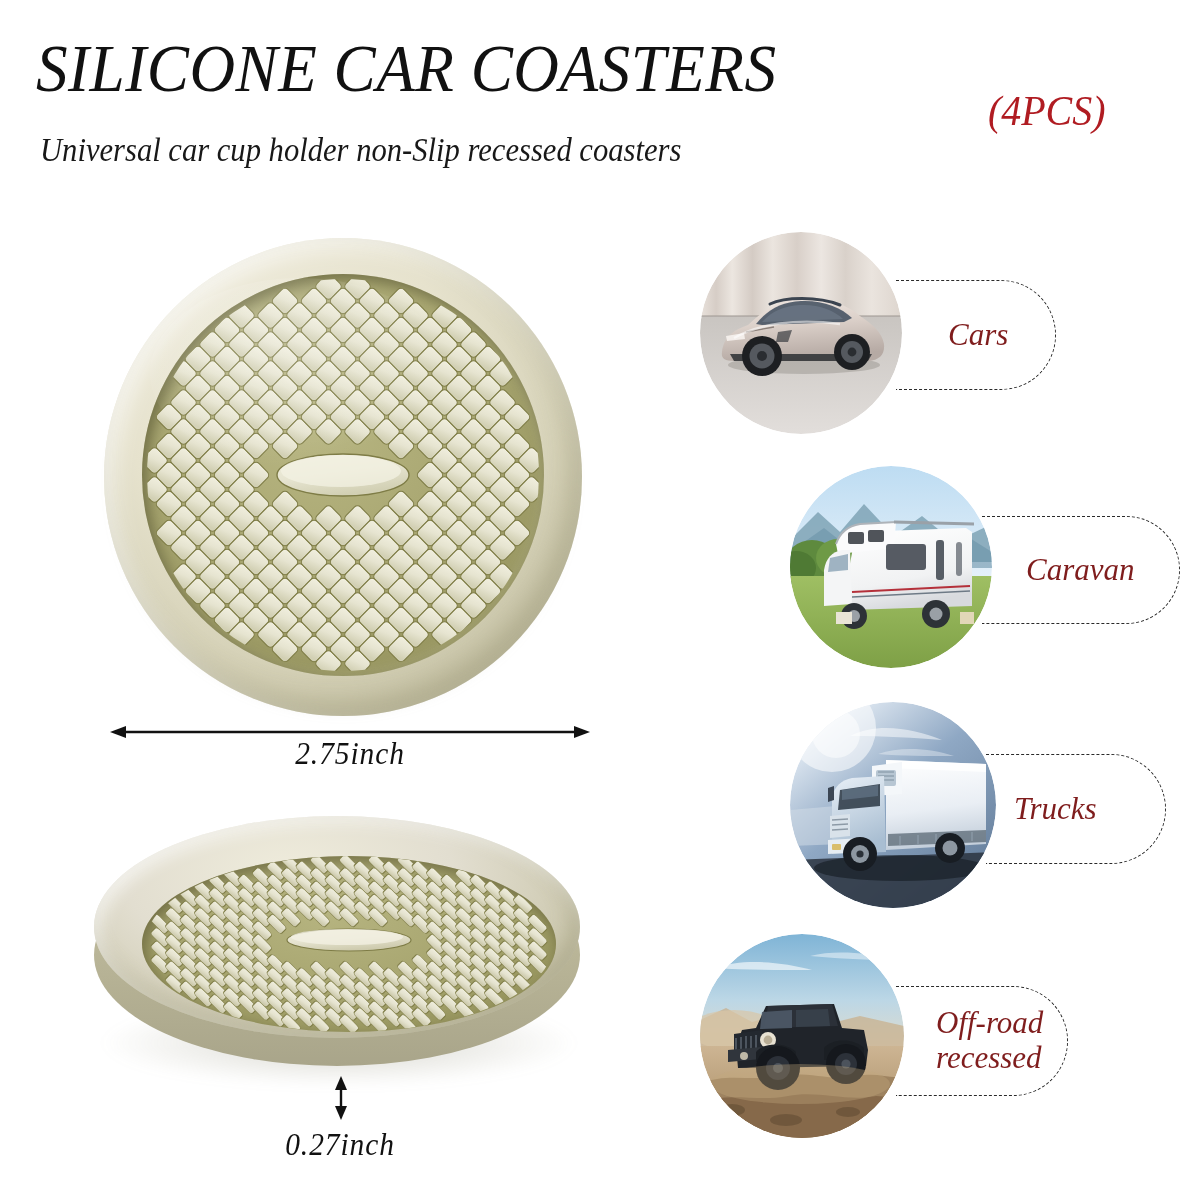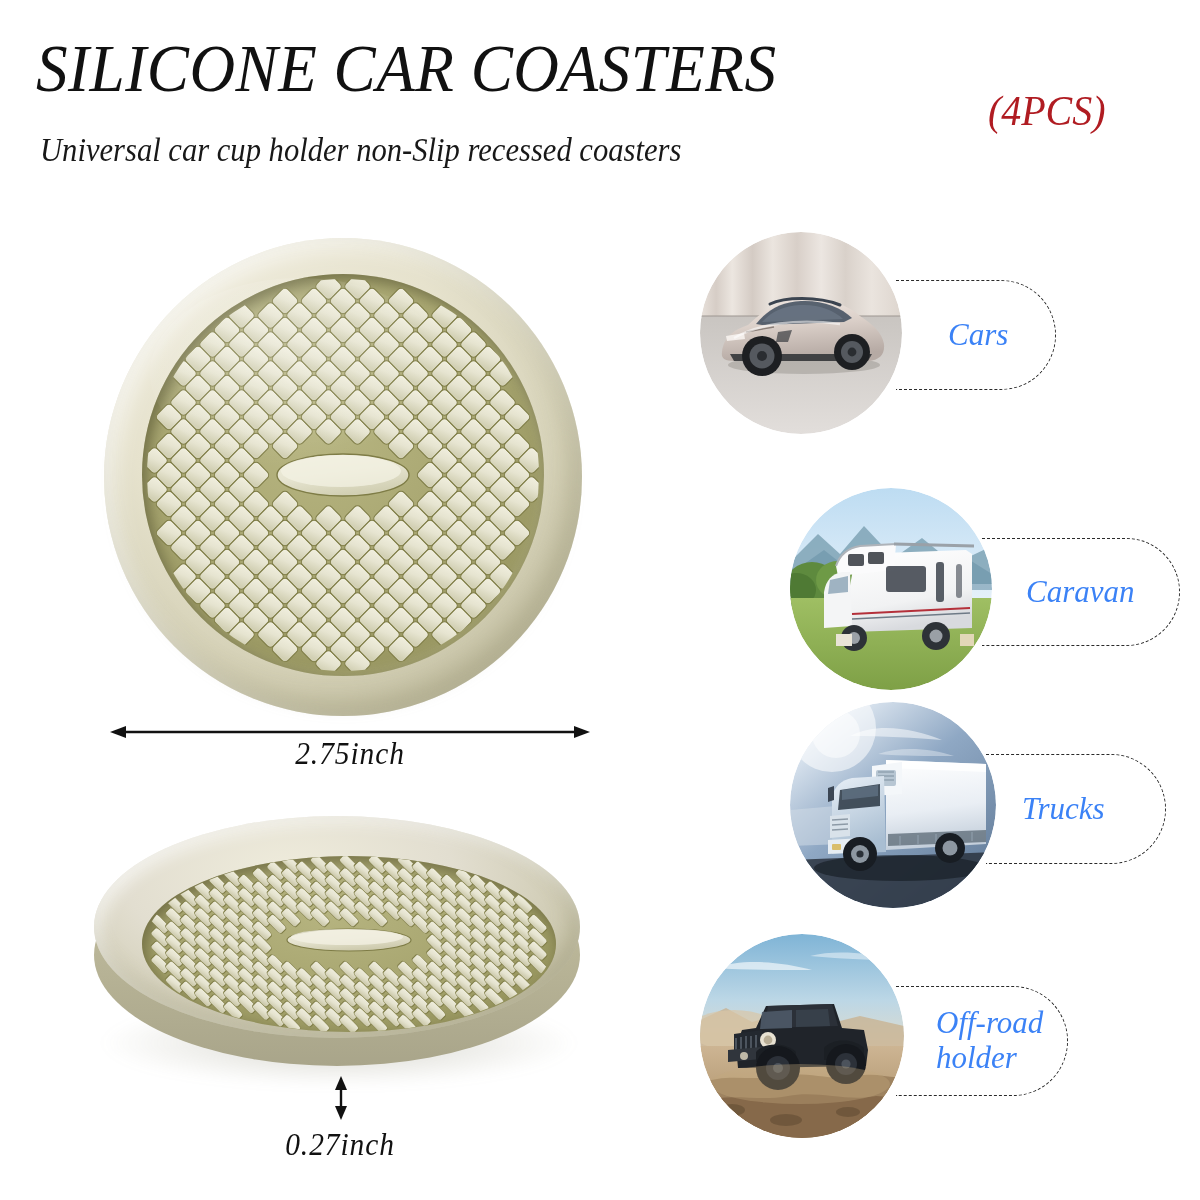--- a/index.html
+++ b/index.html
@@ -111,21 +111,21 @@
     border-right:1.6px dashed #2a2a2a;
     border-bottom:1.6px dashed #2a2a2a;
     border-left:0;
     border-top-right-radius:999px;border-bottom-right-radius:999px;
     border-top-left-radius:0;border-bottom-left-radius:0;
     display:flex;align-items:center;
     box-sizing:border-box;
   }
   .co-label{
     font-family:"Liberation Serif","DejaVu Serif",serif;
-    font-size:31px;color:#3b82f6;line-height:1.12;
+    font-size:31px;color:#7f1d1d;line-height:1.12;
     white-space:pre-line;
   }
 
   
   .scene{position:absolute;inset:0;}
 </style>
 </head>
 <body>
 
 <div class="page">
@@ -762,21 +762,21 @@
           <circle cx="152" cy="120" r="18" fill="#1d1f22"></circle>
           <circle cx="152" cy="120" r="11" fill="#55595f"></circle>
           <circle cx="152" cy="120" r="4.4" fill="#2a2d31"></circle>
 
           <path d="M34 106 C58 92 96 86 140 92" stroke="#ffffff" stroke-opacity=".55" stroke-width="2.4" fill="none"></path>
         </g>
       </svg>
     </div>
   </div>
 
-  <div class="callout" style="left:790px;top:488px;width:390px;height:210px;">
+  <div class="callout" style="left:790px;top:466px;width:390px;height:210px;">
     <div class="co-pill" style="left:192px;top:50px;width:198px;height:108px;padding-left:44px;">
       <span class="co-label">Caravan</span>
     </div>
     <div class="co-photo" style="left:0;top:0;width:202px;height:202px;">
       <svg class="scene" viewBox="0 0 202 202">
         <defs>
           <linearGradient id="rvSky" x1="0" y1="0" x2="0" y2="1">
             <stop offset="0%" stop-color="#bddcf2"></stop>
               <stop offset="100%" stop-color="#e8f2fa"></stop>
           </linearGradient>
@@ -830,21 +830,21 @@
           <ellipse cx="146" cy="148" rx="6.5" ry="6.5" fill="#9aa0a6"></ellipse>
 
           <rect x="46" y="146" width="16" height="12" fill="#e9e4d6"></rect>
           <rect x="170" y="146" width="14" height="12" fill="#e2d7b8"></rect>
         </g>
       </svg>
     </div>
   </div>
 
   <div class="callout" style="left:790px;top:700px;width:390px;height:215px;">
-    <div class="co-pill" style="left:196px;top:54px;width:180px;height:110px;padding-left:36px;">
+    <div class="co-pill" style="left:196px;top:54px;width:180px;height:110px;padding-left:28px;">
       <span class="co-label">Trucks</span>
     </div>
     <div class="co-photo" style="left:0;top:2px;width:206px;height:206px;">
       <svg class="scene" viewBox="0 0 206 206">
         <defs>
           <linearGradient id="trSky" x1="0.2" y1="0" x2="1" y2="1">
             <stop offset="0%" stop-color="#eef4fa"></stop>
               <stop offset="40%" stop-color="#8fa8c4"></stop>
             <stop offset="100%" stop-color="#5b7491"></stop>
           </linearGradient>
@@ -919,21 +919,21 @@
           <circle cx="160" cy="146" r="15" fill="#181d23"></circle>
           <circle cx="160" cy="146" r="7.5" fill="#8d97a1"></circle>
         </g>
       </svg>
     </div>
   </div>
 
   <div class="callout" style="left:700px;top:934px;width:470px;height:215px;">
     <div class="co-pill" style="left:196px;top:52px;width:172px;height:110px;padding-left:40px;">
       <span class="co-label">Off-road
-holder</span>
+recessed</span>
     </div>
     <div class="co-photo" style="left:0;top:0;width:204px;height:204px;">
       <svg class="scene" viewBox="0 0 204 204">
         <defs>
           <linearGradient id="orSky" x1="0" y1="0" x2="0" y2="1">
             <stop offset="0%" stop-color="#7fb4d6"></stop>
               <stop offset="55%" stop-color="#bcd7e6"></stop>
             <stop offset="100%" stop-color="#e4dcc9"></stop>
           </linearGradient>
           <linearGradient id="orSand" x1="0" y1="0" x2="0" y2="1">

